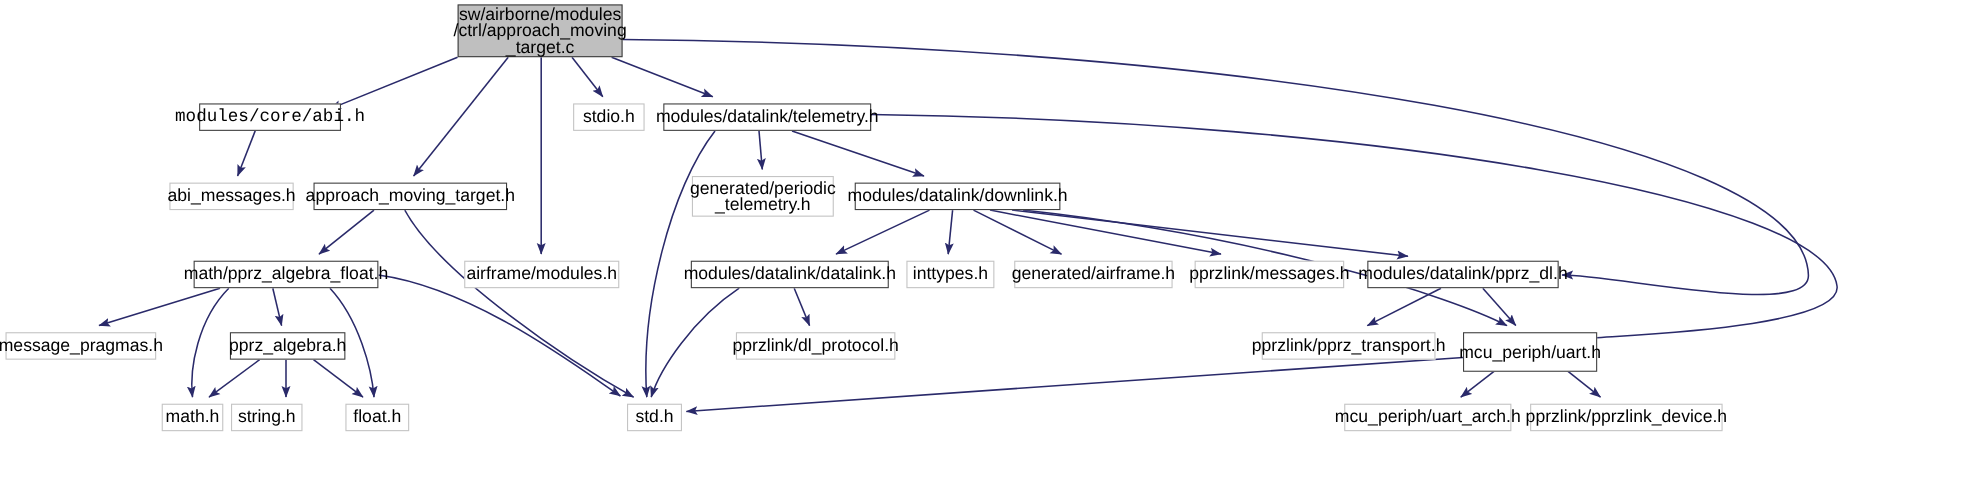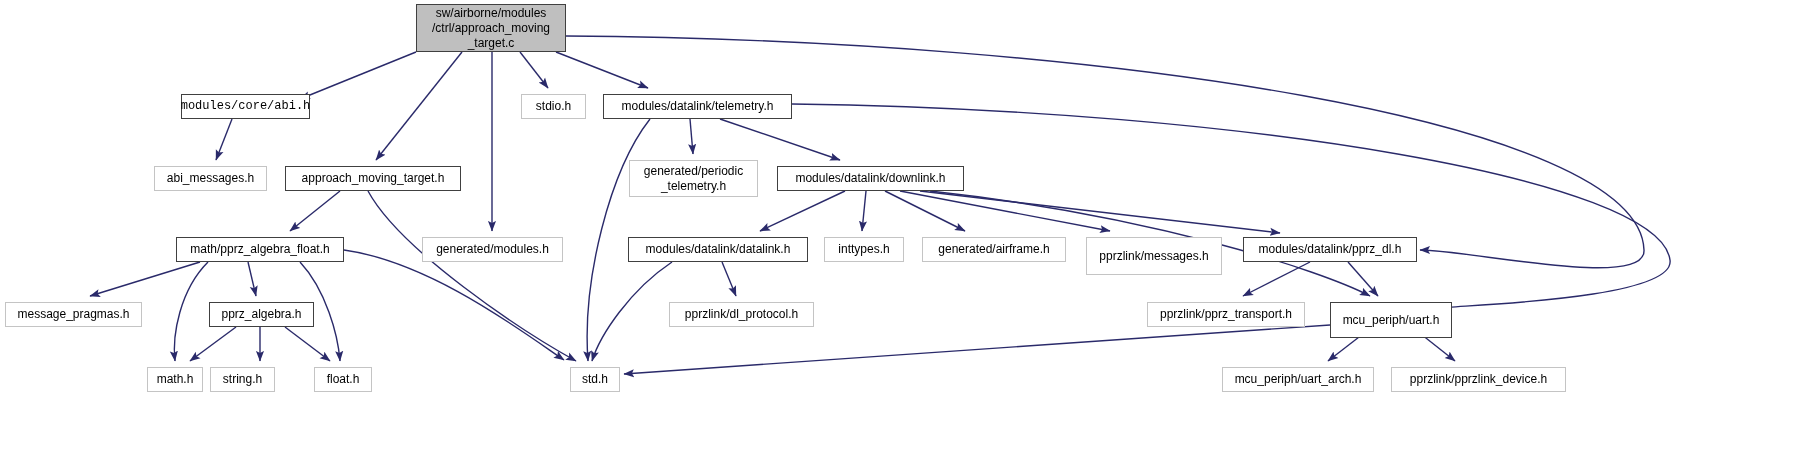--- a/index.html
+++ b/index.html
@@ -1,21 +1,21 @@
 <!DOCTYPE html>
 <html><head>
 <meta charset="utf-8">
 <style>
   html,body{margin:0;padding:0;background:#ffffff;}
   body{font-family:"Liberation Sans", sans-serif;}
   #graph{position:relative;width:1795px;height:455px;background:#ffffff;overflow:hidden;}
   #edges{position:absolute;left:0;top:0;width:1795px;height:455px;}
   .node{position:absolute;box-sizing:border-box;display:flex;align-items:center;justify-content:center;
         text-align:center;background:#ffffff;border:1px solid #c4c4c4;color:#000000;
-        font-size:12px;line-height:15px;white-space:pre-line;letter-spacing:0px;}
+        font-size:16px;line-height:15px;white-space:pre-line;letter-spacing:0px;}
   .node.strong{border:1.6px solid #404040;}
   .node.root{background:#bfbfbf;border:1.6px solid #404040;}
 </style>
 </head>
 <body>
 
 <div id="graph">
   <svg id="edges" viewBox="0 0 1795 455" xmlns="http://www.w3.org/2000/svg">
     <defs>
       <marker id="ah" markerWidth="9" markerHeight="9" refX="7.2" refY="3.2" orient="auto" markerUnits="strokeWidth">
@@ -65,25 +65,25 @@
 _target.c</div>
       <div class="node strong" style="left: 181px; top: 94px; width: 129px; height: 25px; font-family: Liberation Mono, monospace;">modules/core/abi.h</div>
       <div class="node" style="left: 521px; top: 94px; width: 65px; height: 25px;">stdio.h</div>
       <div class="node strong" style="left: 603px; top: 94px; width: 189px; height: 25px;">modules/datalink/telemetry.h</div>
       <div class="node" style="left: 154px; top: 166px; width: 113px; height: 25px;">abi_messages.h</div>
       <div class="node strong" style="left: 285px; top: 166px; width: 176px; height: 25px;">approach_moving_target.h</div>
       <div class="node" style="left: 629px; top: 160px; width: 129px; height: 37px;">generated/periodic
 _telemetry.h</div>
       <div class="node strong" style="left: 777px; top: 166px; width: 187px; height: 25px;">modules/datalink/downlink.h</div>
       <div class="node strong" style="left: 176px; top: 237px; width: 168px; height: 25px;">math/pprz_algebra_float.h</div>
-      <div class="node" style="left: 422px; top: 237px; width: 141px; height: 25px;">generated/modules.h</div>
+      <div class="node" style="left: 422px; top: 237px; width: 141px; height: 25px;">airframe/modules.h</div>
       <div class="node strong" style="left: 628px; top: 237px; width: 180px; height: 25px;">modules/datalink/datalink.h</div>
       <div class="node" style="left: 824px; top: 237px; width: 80px; height: 25px;">inttypes.h</div>
       <div class="node" style="left: 922px; top: 237px; width: 144px; height: 25px;">generated/airframe.h</div>
-      <div class="node" style="left: 1086px; top: 237px; width: 136px; height: 38px;">pprzlink/messages.h</div>
+      <div class="node" style="left: 1086px; top: 237px; width: 136px; height: 25px;">pprzlink/messages.h</div>
       <div class="node strong" style="left: 1243px; top: 237px; width: 174px; height: 25px;">modules/datalink/pprz_dl.h</div>
       <div class="node" style="left: 5px; top: 302px; width: 137px; height: 25px;">message_pragmas.h</div>
       <div class="node strong" style="left: 209px; top: 302px; width: 105px; height: 25px;">pprz_algebra.h</div>
       <div class="node" style="left: 669px; top: 302px; width: 145px; height: 25px;">pprzlink/dl_protocol.h</div>
       <div class="node" style="left: 1147px; top: 302px; width: 158px; height: 25px;">pprzlink/pprz_transport.h</div>
       <div class="node strong" style="left: 1330px; top: 302px; width: 122px; height: 36px;">mcu_periph/uart.h</div>
       <div class="node" style="left: 147px; top: 367px; width: 56px; height: 25px;">math.h</div>
       <div class="node" style="left: 210px; top: 367px; width: 65px; height: 25px;">string.h</div>
       <div class="node" style="left: 314px; top: 367px; width: 58px; height: 25px;">float.h</div>
       <div class="node" style="left: 570px; top: 367px; width: 50px; height: 25px;">std.h</div>

